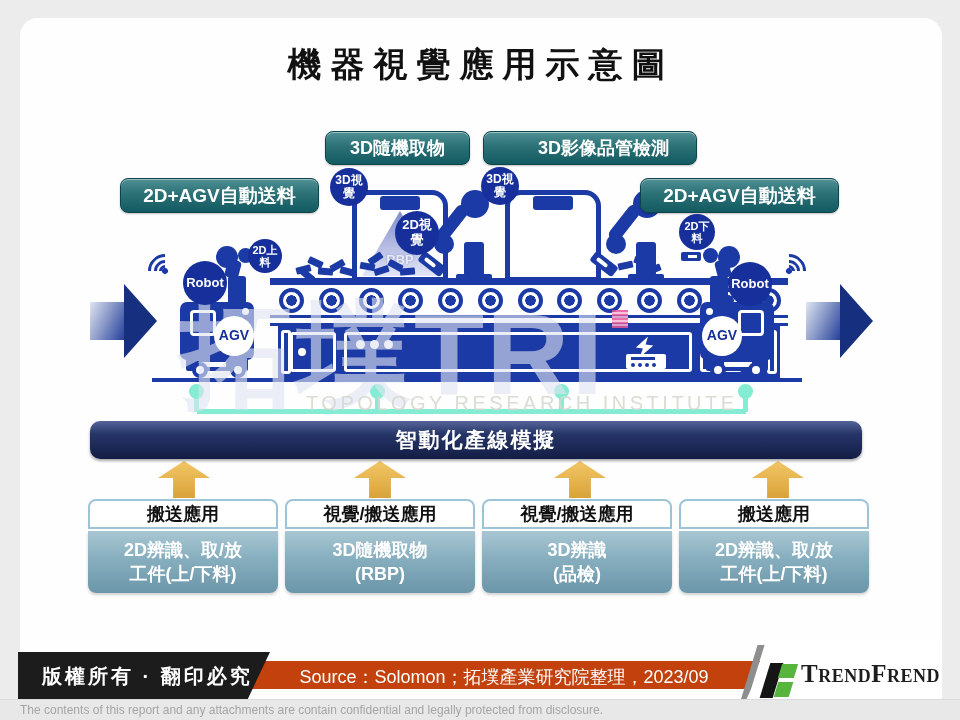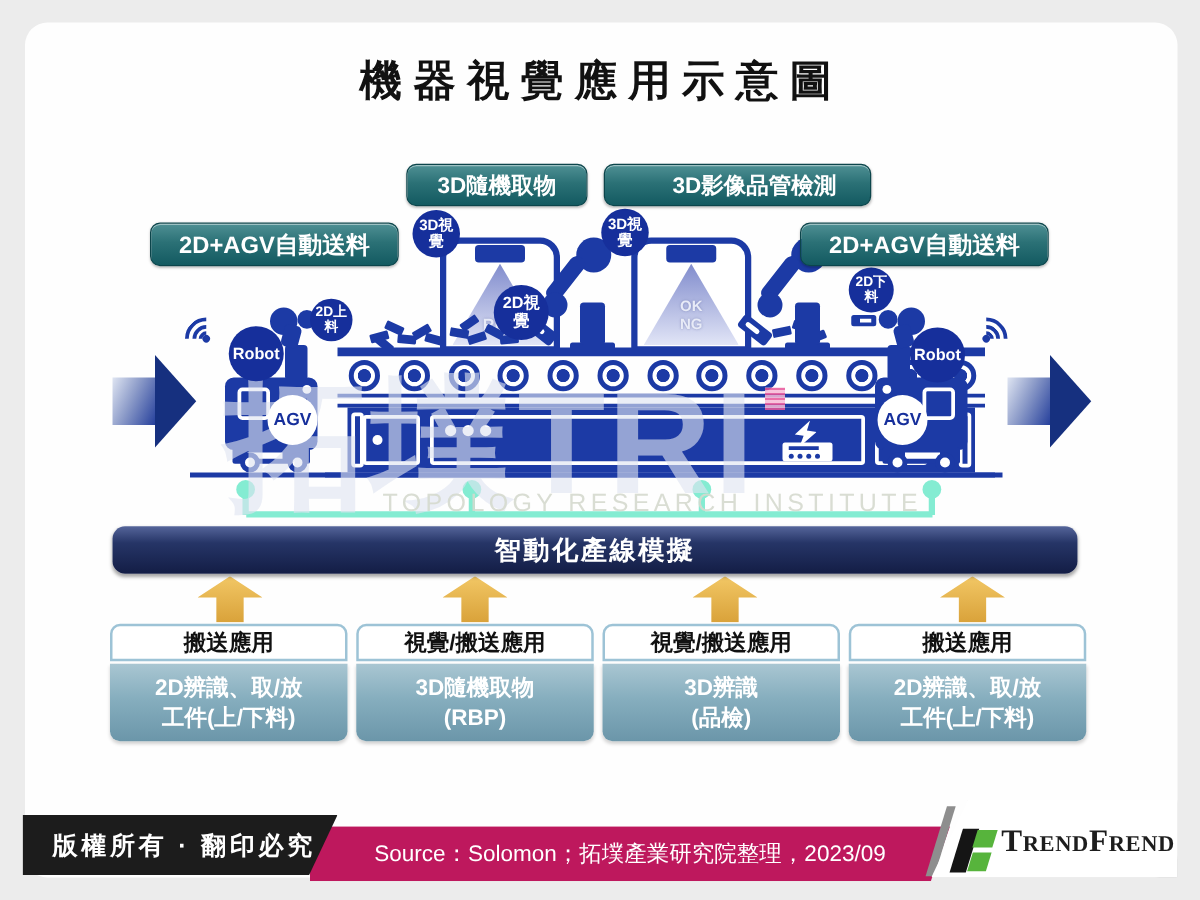--- a/index.html
+++ b/index.html
@@ -71,21 +71,21 @@
   .colhead{position:absolute;height:30px;background:#fff;border:2px solid #9dc3d6;border-radius:8px 8px 0 0;box-sizing:border-box;
            display:flex;align-items:center;justify-content:center;font-size:18px;font-weight:bold;color:#111;}
   .colbody{position:absolute;height:62px;border-radius:0 0 8px 8px;color:#fff;font-size:18px;font-weight:bold;text-align:center;
            background:linear-gradient(180deg,#a9c6d2 0%,#86aebe 45%,#6b96a9 100%);
            display:flex;flex-direction:column;align-items:center;justify-content:center;line-height:1.35;
            box-shadow:0 2px 3px rgba(0,0,0,.18);}
   
   .blackbar{left:18px;top:652px;width:252px;height:48px;background:#1c1c1c;color:#fff;display:flex;align-items:center;
             padding-left:24px;box-sizing:border-box;font-size:20px;font-weight:bold;letter-spacing:3px;
             clip-path:polygon(0 0,100% 0,91% 100%,0 100%);z-index:6;}
-  .graybar{left:248px;top:661px;width:512px;height:44px;background:#be185d;color:#fff;display:flex;align-items:center;
+  .graybar{left:248px;top:661px;width:512px;height:28px;background:#c2410c;color:#fff;display:flex;align-items:flex-end;
            justify-content:center;font-size:18px;clip-path:polygon(0 0,100% 0,97% 100%,0 100%);z-index:5;}
   .logopanel{left:745px;top:640px;width:197px;height:62px;background:#fff;z-index:7;
              clip-path:polygon(15% 0,100% 0,100% 100%,0 100%);box-shadow:0 1px 3px rgba(0,0,0,.2);}
   .sliver{left:749px;top:645px;width:7px;height:56px;background:#8e8e8e;transform:skewX(-17deg);z-index:6;}
   .tfm{left:20px;top:23px;width:32px;height:35px;}
   .tfm b{position:absolute;transform:skewX(-17deg);}
   .tfm .k{left:0;top:0;width:13px;height:35px;background:#151515;}
   .tfm .g1{left:15px;top:1px;width:16px;height:14px;background:#57b43c;}
   .tfm .g2{left:11px;top:19px;width:15px;height:15px;background:#57b43c;}
   .tftext{left:56px;top:20px;display:flex;align-items:baseline;font-family:"Liberation Serif","DejaVu Serif",serif;
@@ -114,24 +114,20 @@
 
   <div class="abs nv" style="left:152px;top:378px;width:650px;height:4px;"></div>
 
   <div class="abs station" style="left:352px;top:190px;width:96px;height:92px;"></div>
   <div class="abs nv" style="left:380px;top:196px;width:40px;height:14px;border-radius:3px;"></div>
   <div class="abs cone" style="left:362px;top:211px;width:76px;height:65px;">
     <span class="ct">RBP</span>
   </div>
   <div class="abs station" style="left:505px;top:190px;width:96px;height:92px;"></div>
   <div class="abs nv" style="left:533px;top:196px;width:40px;height:14px;border-radius:3px;"></div>
-  <div class="abs cone" style="left:515px;top:211px;width:76px;height:65px;">
-    <span class="ct" style="margin-top:18px;font-size:12px;">OK</span>
-    <span class="ct" style="margin-top:0;font-size:12px;">NG</span>
-  </div>
 
   <div class="brick" style="left:296px;top:266px;transform:rotate(-15deg);"></div>
   <div class="brick" style="left:308px;top:259px;transform:rotate(25deg);"></div>
   <div class="brick" style="left:318px;top:268px;transform:rotate(5deg);"></div>
   <div class="brick" style="left:330px;top:262px;transform:rotate(-30deg);"></div>
   <div class="brick" style="left:340px;top:268px;transform:rotate(15deg);"></div>
   <div class="brick" style="left:300px;top:272px;transform:rotate(40deg);"></div>
   <div class="brick" style="left:360px;top:263px;transform:rotate(10deg);"></div>
   <div class="brick" style="left:374px;top:267px;transform:rotate(-18deg);"></div>
   <div class="brick" style="left:388px;top:262px;transform:rotate(28deg);"></div>
@@ -251,21 +247,21 @@
   <div class="abs mstub" style="left:375px;top:395px;height:17px;"></div>
   <div class="abs mstub" style="left:559px;top:395px;height:17px;"></div>
   <div class="abs mstub" style="left:743px;top:395px;height:17px;"></div>
   <div class="abs mdot" style="left:189px;top:384px;"></div>
   <div class="abs mdot" style="left:370px;top:384px;"></div>
   <div class="abs mdot" style="left:554px;top:384px;"></div>
   <div class="abs mdot" style="left:738px;top:384px;"></div>
   <div class="abs mline" style="left:197px;top:409px;width:549px;"></div>
 
   <div class="abs circle z4" style="left:330px;top:168px;width:38px;height:38px;font-size:12px;padding:2px;box-sizing:border-box;">3D視覺</div>
-  <div class="abs circle z4" style="left:395px;top:228px;width:44px;height:44px;font-size:13px;padding:3px;box-sizing:border-box;">2D視覺</div>
+  <div class="abs circle z4" style="left:395px;top:211px;width:44px;height:44px;font-size:13px;padding:3px;box-sizing:border-box;">2D視覺</div>
   <div class="abs circle z4" style="left:481px;top:167px;width:38px;height:38px;font-size:12px;padding:2px;box-sizing:border-box;">3D視覺</div>
   <div class="abs circle z4" style="left:248px;top:215px;width:34px;height:34px;font-size:11px;padding:2px;box-sizing:border-box;margin-top:24px;">2D上料</div>
   <div class="abs circle z4" style="left:679px;top:214px;width:36px;height:36px;font-size:11px;padding:2px;box-sizing:border-box;">2D下料</div>
   <div class="abs circle z4" style="left:183px;top:261px;width:44px;height:44px;font-size:13px;">Robot</div>
   <div class="abs circle z4" style="left:728px;top:262px;width:44px;height:44px;font-size:13px;">Robot</div>
   <div class="abs circle white z4" style="left:214px;top:316px;width:40px;height:40px;font-size:14px;">AGV</div>
   <div class="abs circle white z4" style="left:702px;top:316px;width:40px;height:40px;font-size:14px;">AGV</div>
 
   <div class="abs callout z4" style="left:120px;top:178px;width:197px;height:33px;font-size:19px;">2D+AGV自動送料</div>
   <div class="abs callout z4" style="left:325px;top:131px;width:143px;height:32px;font-size:18px;">3D隨機取物</div>
@@ -312,13 +308,16 @@
         <b class="g1"></b>
         <b class="g2"></b>
     </div>
     <div class="abs tftext">
       <span class="big">T</span>
         <span class="sm">REND</span>
         <span class="big">F</span>
         <span class="sm">REND</span>
     </div>
   </div>
+  <div class="abs disclaimer">
+    <span>The contents of this report and any attachments are contain confidential and legally protected from disclosure.</span>
+  </div>
 </div>
 
 </body></html>

